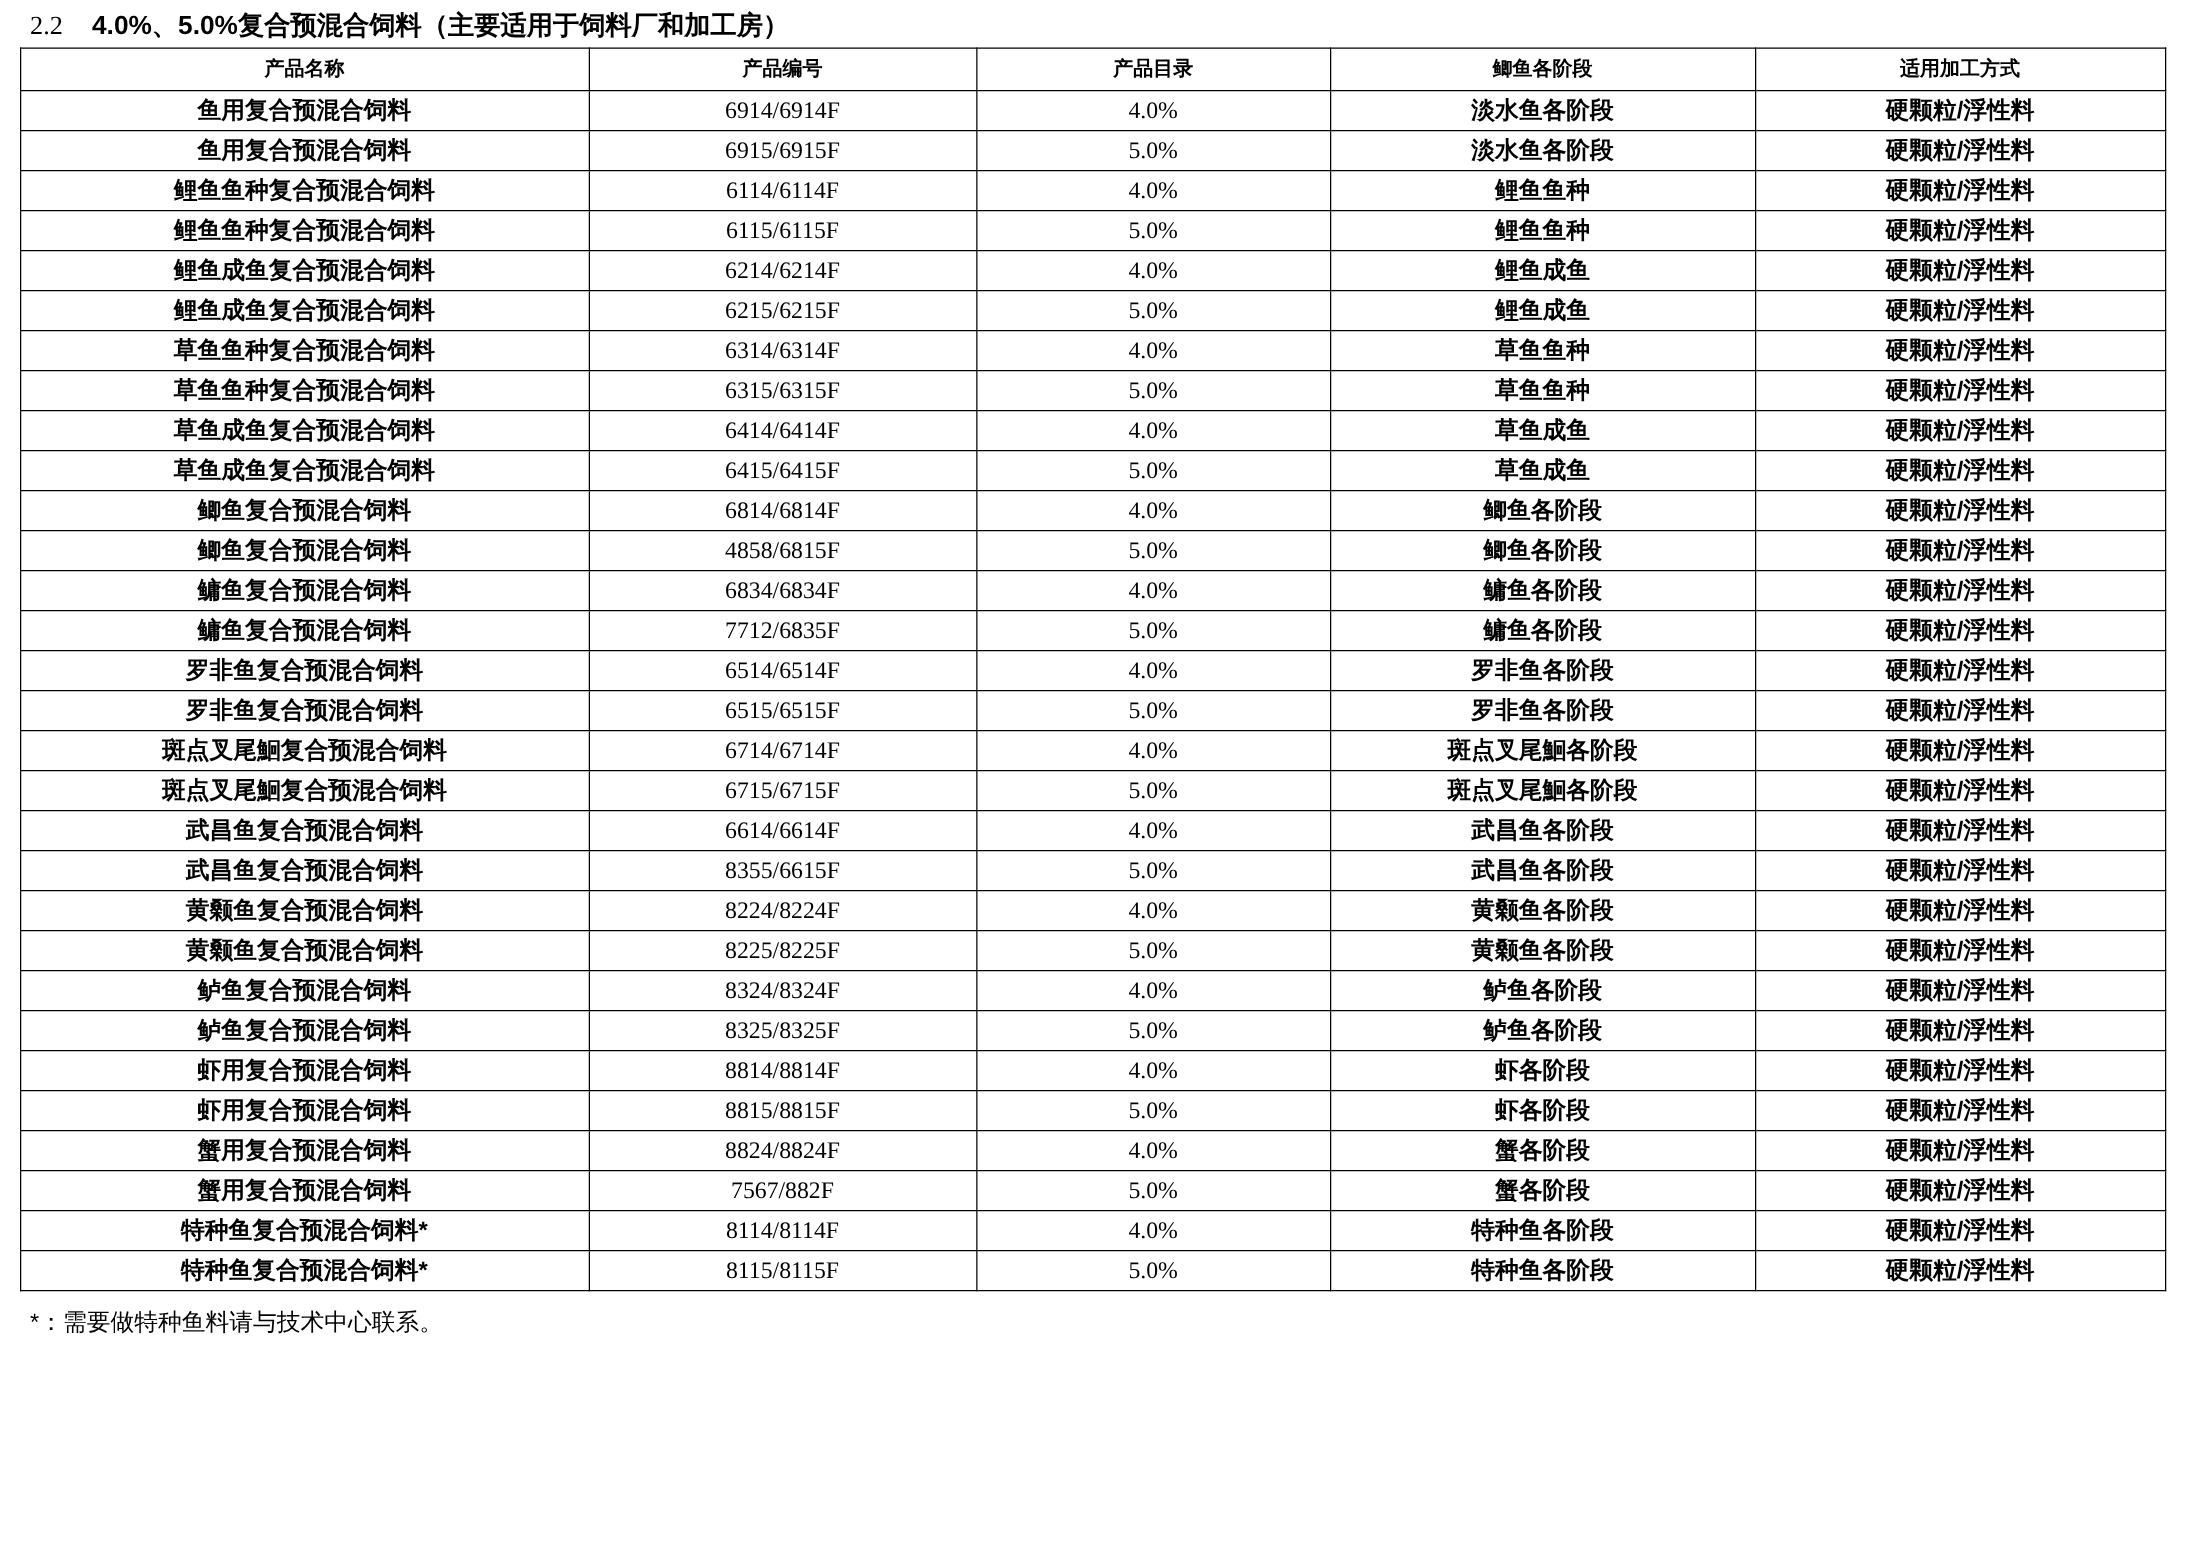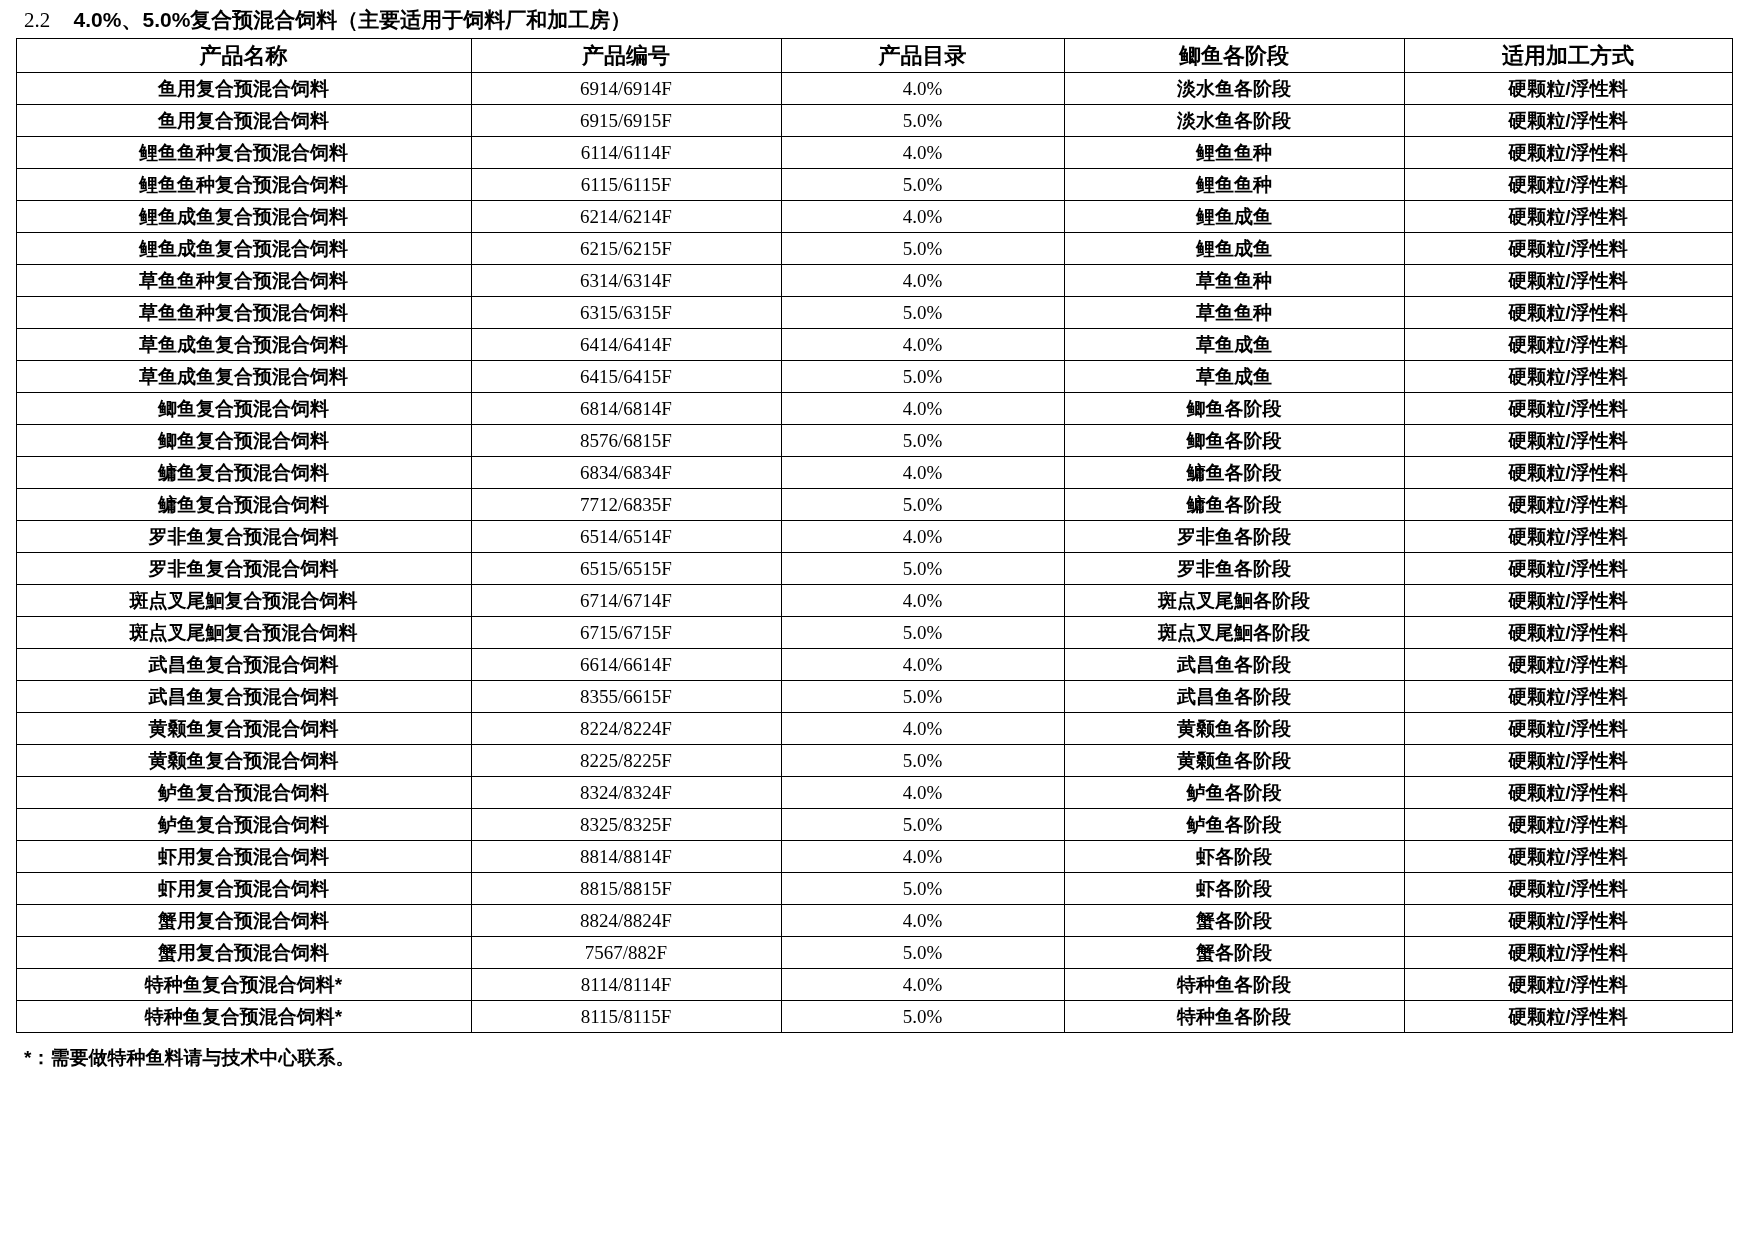--- a/index.html
+++ b/index.html
@@ -54,42 +54,42 @@
     text-align: center;
     vertical-align: middle;
     height: 31px;
     line-height: 31px;
     padding: 0;
     font-size: 19px;
   }
   table.catalog thead th {
     font-family: "Liberation Sans", "DejaVu Sans", sans-serif;
     font-weight: bold;
-    font-size: 22px;
+    font-size: 16px;
     height: 33px;
     line-height: 33px;
   }
   td.cn {
     font-family: "Liberation Sans", "DejaVu Sans", sans-serif;
     font-weight: bold;
     font-size: 19px;
   }
   td.num {
     font-family: "Liberation Serif", "DejaVu Serif", serif;
     font-size: 19px;
   }
   col.c1 { width: 455px; }
   col.c2 { width: 310px; }
   col.c3 { width: 283px; }
   col.c4 { width: 340px; }
   col.c5 { width: 328px; }
   .footnote {
     font-family: "Liberation Sans", "DejaVu Sans", sans-serif;
     font-size: 19px;
-    font-weight: bold;
+    font-weight: normal;
     margin: 12px 0 0 10px;
     white-space: nowrap;
   }
 </style>
 </head>
 <body>
 
 <div class="page">
 
   <div class="heading-2">
@@ -188,21 +188,21 @@
         </tr>
         <tr>
           <td class="cn">鲫鱼复合预混合饲料</td>
           <td class="num">6814/6814F</td>
           <td class="num">4.0%</td>
           <td class="cn">鲫鱼各阶段</td>
           <td class="cn">硬颗粒/浮性料</td>
         </tr>
         <tr>
           <td class="cn">鲫鱼复合预混合饲料</td>
-          <td class="num">8576/6815F</td>
+          <td class="num">4858/6815F</td>
           <td class="num">5.0%</td>
           <td class="cn">鲫鱼各阶段</td>
           <td class="cn">硬颗粒/浮性料</td>
         </tr>
         <tr>
           <td class="cn">鳙鱼复合预混合饲料</td>
           <td class="num">6834/6834F</td>
           <td class="num">4.0%</td>
           <td class="cn">鳙鱼各阶段</td>
           <td class="cn">硬颗粒/浮性料</td>

